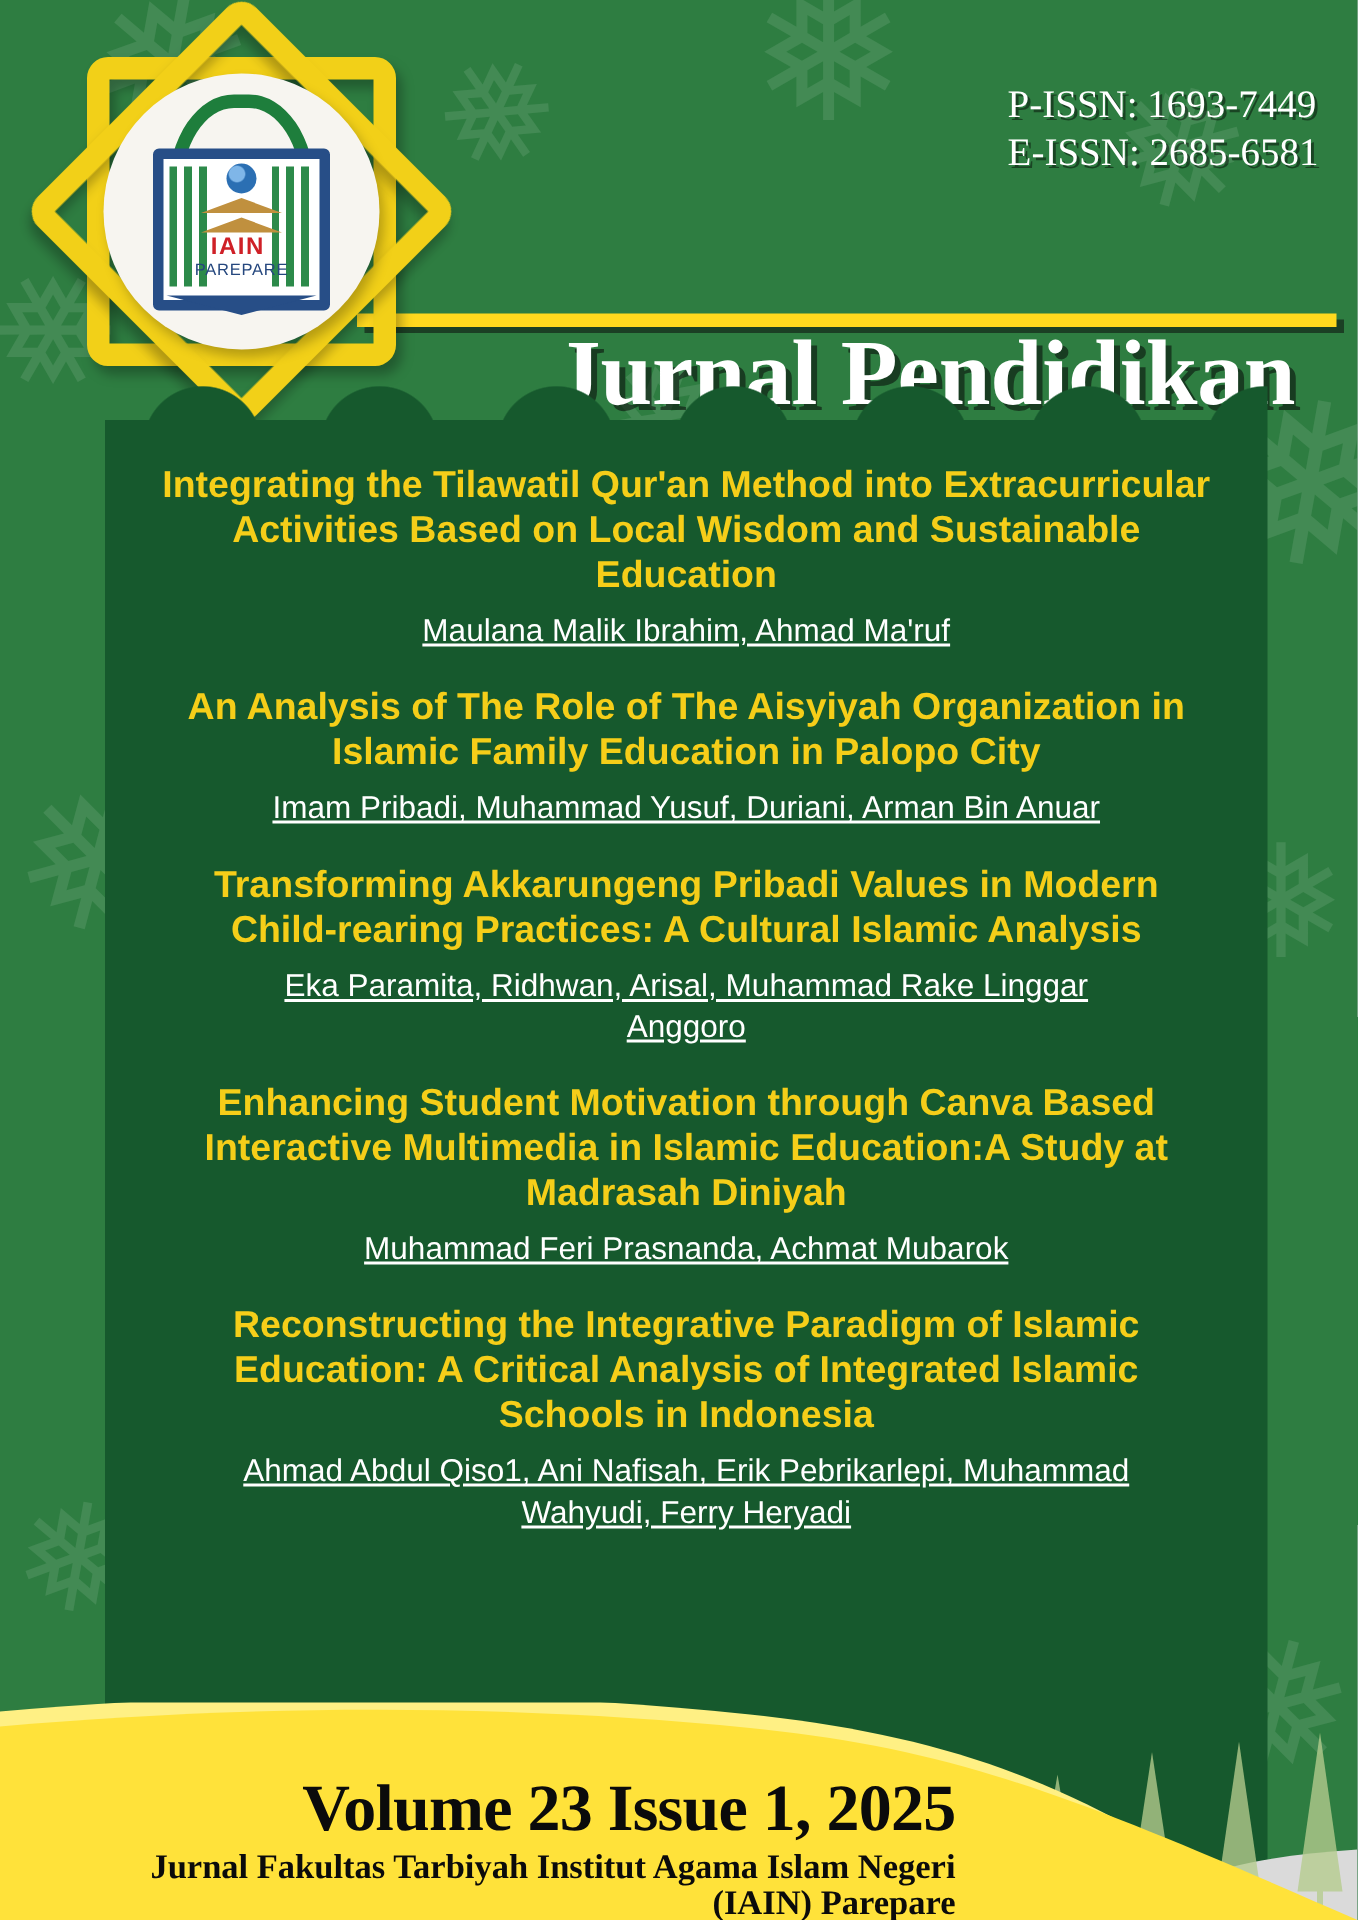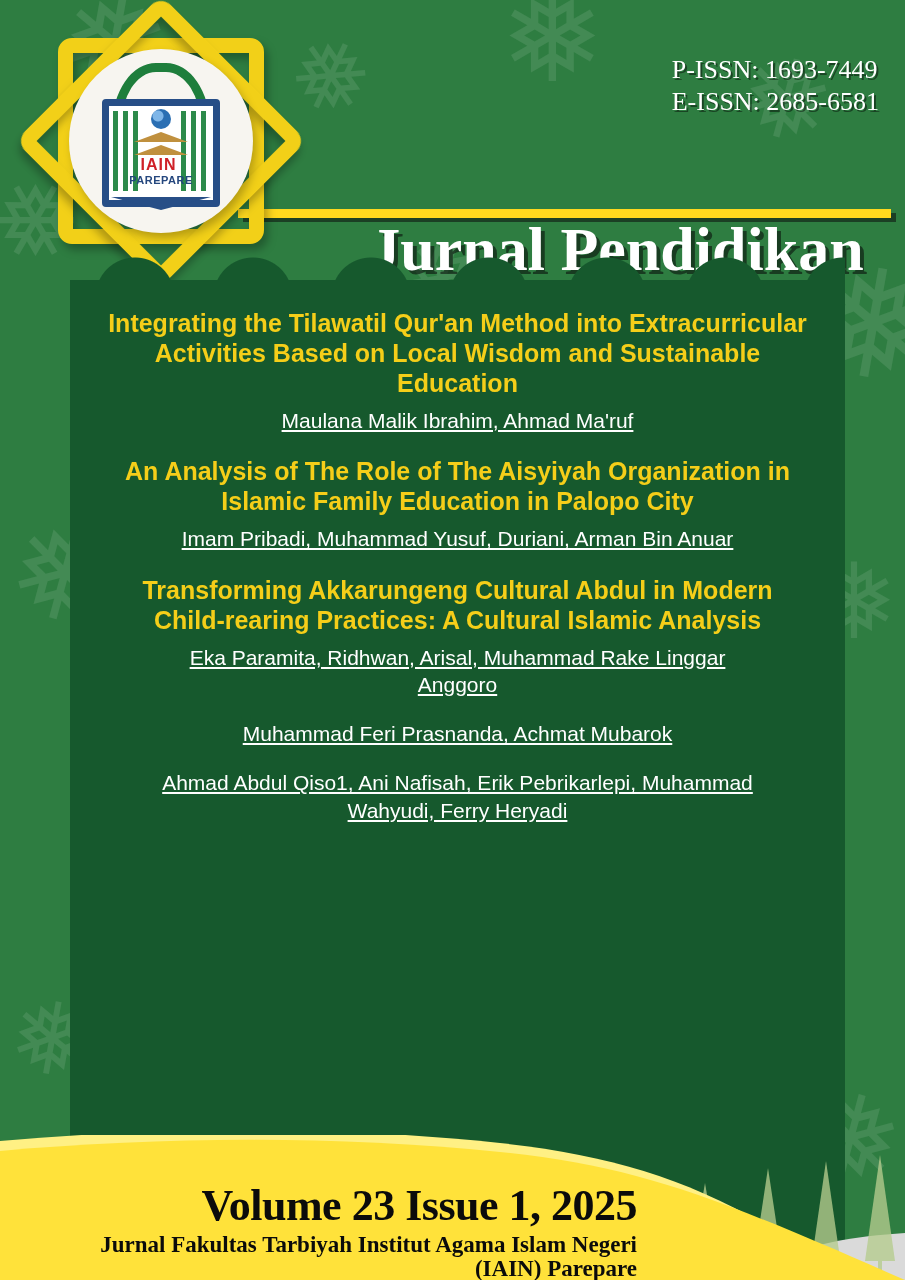--- a/index.html
+++ b/index.html
@@ -41,21 +41,21 @@
   .page-stripes.l{left:4px;} .page-stripes.r{right:4px;}
   .globe{position:absolute;left:50%;top:3px;width:20px;height:20px;margin-left:-10px;border-radius:50%;
         background:radial-gradient(circle at 35% 35%, #7fb6e8 0 5px, #2b6fb3 6px);}
   .roof1,.roof2{position:absolute;left:50%;width:0;height:0;margin-left:-27px;
         border-left:27px solid transparent;border-right:27px solid transparent;}
   .roof1{top:26px;border-bottom:10px solid #c0903e;}
   .roof2{top:39px;border-bottom:10px solid #c0903e;}
   .iain-mark{position:absolute;left:0;right:5px;top:50px;text-align:center;color:#cf2027;
         font-weight:bold;font-size:16px;letter-spacing:1px;}
   .parepare{position:absolute;left:0;right:0;top:68px;text-align:center;color:#25477e;
-        font-weight:bold;font-size:11px;letter-spacing:0.5px;}
+        font-weight:normal;font-size:11px;letter-spacing:0.5px;}
   .book-spine{position:absolute;left:50%;top:148px;width:0;height:0;margin-left:-50px;
         border-left:50px solid transparent;border-right:50px solid transparent;
         border-top:13px solid #274e87;}
 
   
   .panel{position:absolute;left:70px;top:280px;width:775px;height:1000px;background:#16592d;}
   .panel::before{content:"";position:absolute;top:-26px;left:0;right:0;height:26px;
         background-image:radial-gradient(circle 40px at 50% 43px,#16592d 0 39px,transparent 40px);
         background-size:118px 26px;background-repeat:repeat-x;background-position:6px 0;}
   .articles{position:relative;padding-top:28px;text-align:center;}
@@ -132,27 +132,29 @@
     <div class="articles">
       <div class="article">
         <div class="article-title">Integrating the Tilawatil Qur'an Method into Extracurricular Activities Based on Local Wisdom and Sustainable Education</div>
         <div class="article-authors">Maulana Malik Ibrahim, Ahmad Ma'ruf</div>
       </div>
       <div class="article">
         <div class="article-title">An Analysis of The Role of The Aisyiyah Organization in Islamic Family Education in Palopo City</div>
         <div class="article-authors">Imam Pribadi, Muhammad Yusuf, Duriani, Arman Bin Anuar</div>
       </div>
       <div class="article">
-        <div class="article-title">Transforming Akkarungeng Cultural Abdul in Modern Child-rearing Practices: A Cultural Islamic Analysis</div>
+        <div class="article-title">Transforming Akkarungeng Pribadi Values in Modern Child-rearing Practices: A Cultural Islamic Analysis</div>
         <div class="article-authors">Eka Paramita, Ridhwan, Arisal, Muhammad Rake Linggar Anggoro</div>
       </div>
       <div class="article">
+        <div class="article-title">Enhancing Student Motivation through Canva Based Interactive Multimedia in Islamic Education:A Study at Madrasah Diniyah</div>
         <div class="article-authors">Muhammad Feri Prasnanda, Achmat Mubarok</div>
       </div>
       <div class="article">
+        <div class="article-title">Reconstructing the Integrative Paradigm of Islamic Education: A Critical Analysis of Integrated Islamic Schools in Indonesia</div>
         <div class="article-authors">Ahmad Abdul Qiso1, Ani Nafisah, Erik Pebrikarlepi, Muhammad Wahyudi, Ferry Heryadi</div>
       </div>
     </div>
   </div>
 
   <svg class="footer-art" viewBox="0 0 905 145" xmlns="http://www.w3.org/2000/svg">
     <path d="M735,145 C795,110 845,102 905,98 L905,145 Z" fill="#dadada"></path>
     <g fill="#b5cc8e" opacity="0.78">
       <polygon points="705,48 693,118 717,118"></polygon>
         <rect x="703" y="112" width="4" height="14"></rect>

